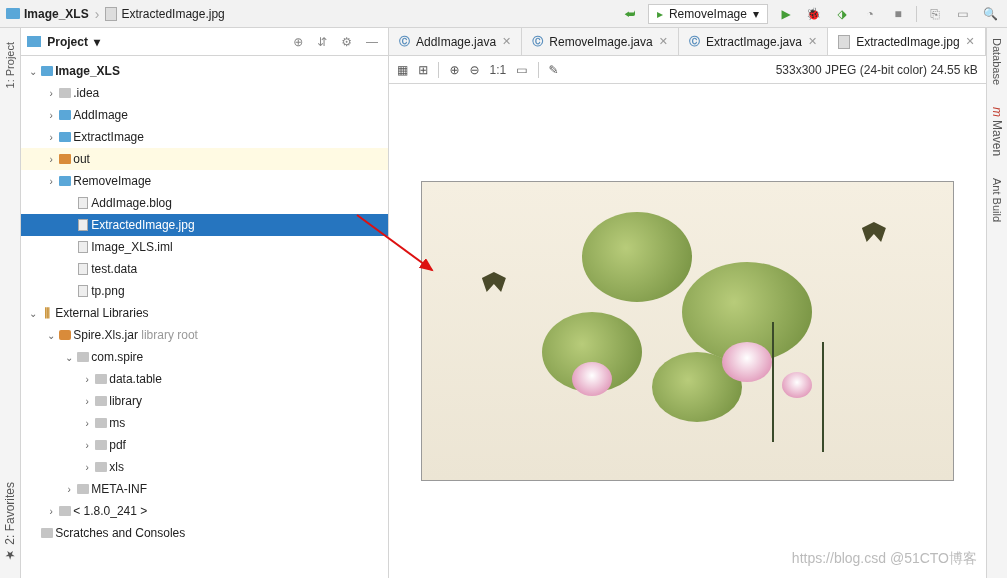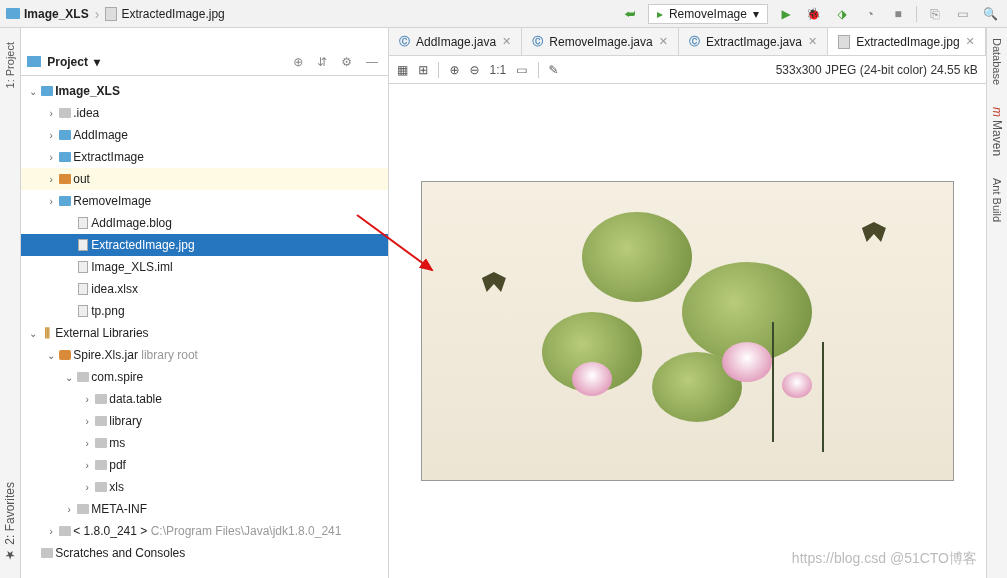--- a/index.html
+++ b/index.html
@@ -14,21 +14,21 @@
 .run-config { border:1px solid #ccc; padding:2px 8px; display:flex; align-items:center; gap:6px; background:#fff; }
 .icon-btn { width:20px; height:20px; display:flex; align-items:center; justify-content:center; cursor:pointer; color:#555; }
 .green { color:#459d37; }
 .gray { color:#888; }
 .main { display:flex; height:calc(100% - 28px); }
 .left-gutter { width:22px; background:#f4f4f4; border-right:1px solid #d4d4d4; display:flex; flex-direction:column; align-items:center; padding-top:4px; }
 .left-gutter .vtext { writing-mode:vertical-rl; transform:rotate(180deg); font-size:11px; color:#555; margin-top:4px; cursor:pointer; padding:6px 0; }
 .right-gutter { width:22px; background:#f4f4f4; border-left:1px solid #d4d4d4; display:flex; flex-direction:column; align-items:center; padding-top:4px; gap:10px; }
 .right-gutter .vtext { writing-mode:vertical-rl; font-size:11px; color:#555; cursor:pointer; padding:6px 0; }
 .project-panel { width:382px; border-right:1px solid #d4d4d4; display:flex; flex-direction:column; background:#fff; }
-.panel-header { height:28px; border-bottom:1px solid #d4d4d4; display:flex; align-items:center; padding:0 6px; gap:6px;margin-top:20px; }
+.panel-header { height:28px; border-bottom:1px solid #d4d4d4; display:flex; align-items:center; padding:0 6px; gap:6px; }
 .panel-header .title { flex:1; display:flex; align-items:center; gap:6px; font-weight:bold; }
 .panel-header .hdr-icon { color:#888; cursor:pointer; padding:0 4px; }
 .tree { overflow-y:auto; flex:1; padding:4px 0; }
 .tree-row { display:flex; align-items:center; height:22px; padding-left:6px; cursor:pointer; white-space:nowrap; }
 .tree-row.selected { background:#2675bf; color:#fff; }
 .tree-row.bg-yellow { background:#fffae3; }
 .arrow { width:12px; display:inline-block; color:#666; font-size:10px; text-align:center; }
 .indent { display:inline-block; }
 .muted { color:#999; }
 .node-icon { width:16px; text-align:center; display:inline-flex; align-items:center; justify-content:center; }
@@ -188,21 +188,21 @@
               <span class="icn-file"></span>
             </span>
             <span>Image_XLS.iml</span>
           </div>
           <div class="tree-row">
             <span class="indent" style="width:36px"></span>
             <span class="arrow"></span>
             <span class="node-icon">
               <span class="icn-file"></span>
             </span>
-            <span>idea.xlsx</span>
+            <span>test.data</span>
           </div>
           <div class="tree-row">
             <span class="indent" style="width:36px"></span>
             <span class="arrow"></span>
             <span class="node-icon">
               <span class="icn-file"></span>
             </span>
             <span>tp.png</span>
           </div>
         </div>
@@ -266,21 +266,21 @@
           <div class="tree-row">
             <span class="indent" style="width:36px"></span>
             <span class="arrow">›</span>
             <span class="node-icon">
               <span class="icn-folder gray"></span>
             </span>
             <span>META-INF</span>
           </div>
           <div class="tree-row"><span class="indent" style="width:18px"></span><span class="arrow">›</span><span class="node-icon">
               <span class="icn-folder gray"></span>
-            </span><span>&lt; 1.8.0_241 &gt;</span>&nbsp;<span class="muted">C:\Program Files\Java\jdk1.8.0_241</span></div>
+            </span><span>&lt; 1.8.0_241 &gt;</span>&nbsp;</div>
         </div>
       <div class="tree-row">
         <span class="arrow"></span>
         <span class="node-icon">
             <span class="icn-folder gray"></span>
           </span>
         <span>Scratches and Consoles</span>
       </div>
     </div>
   </div>

